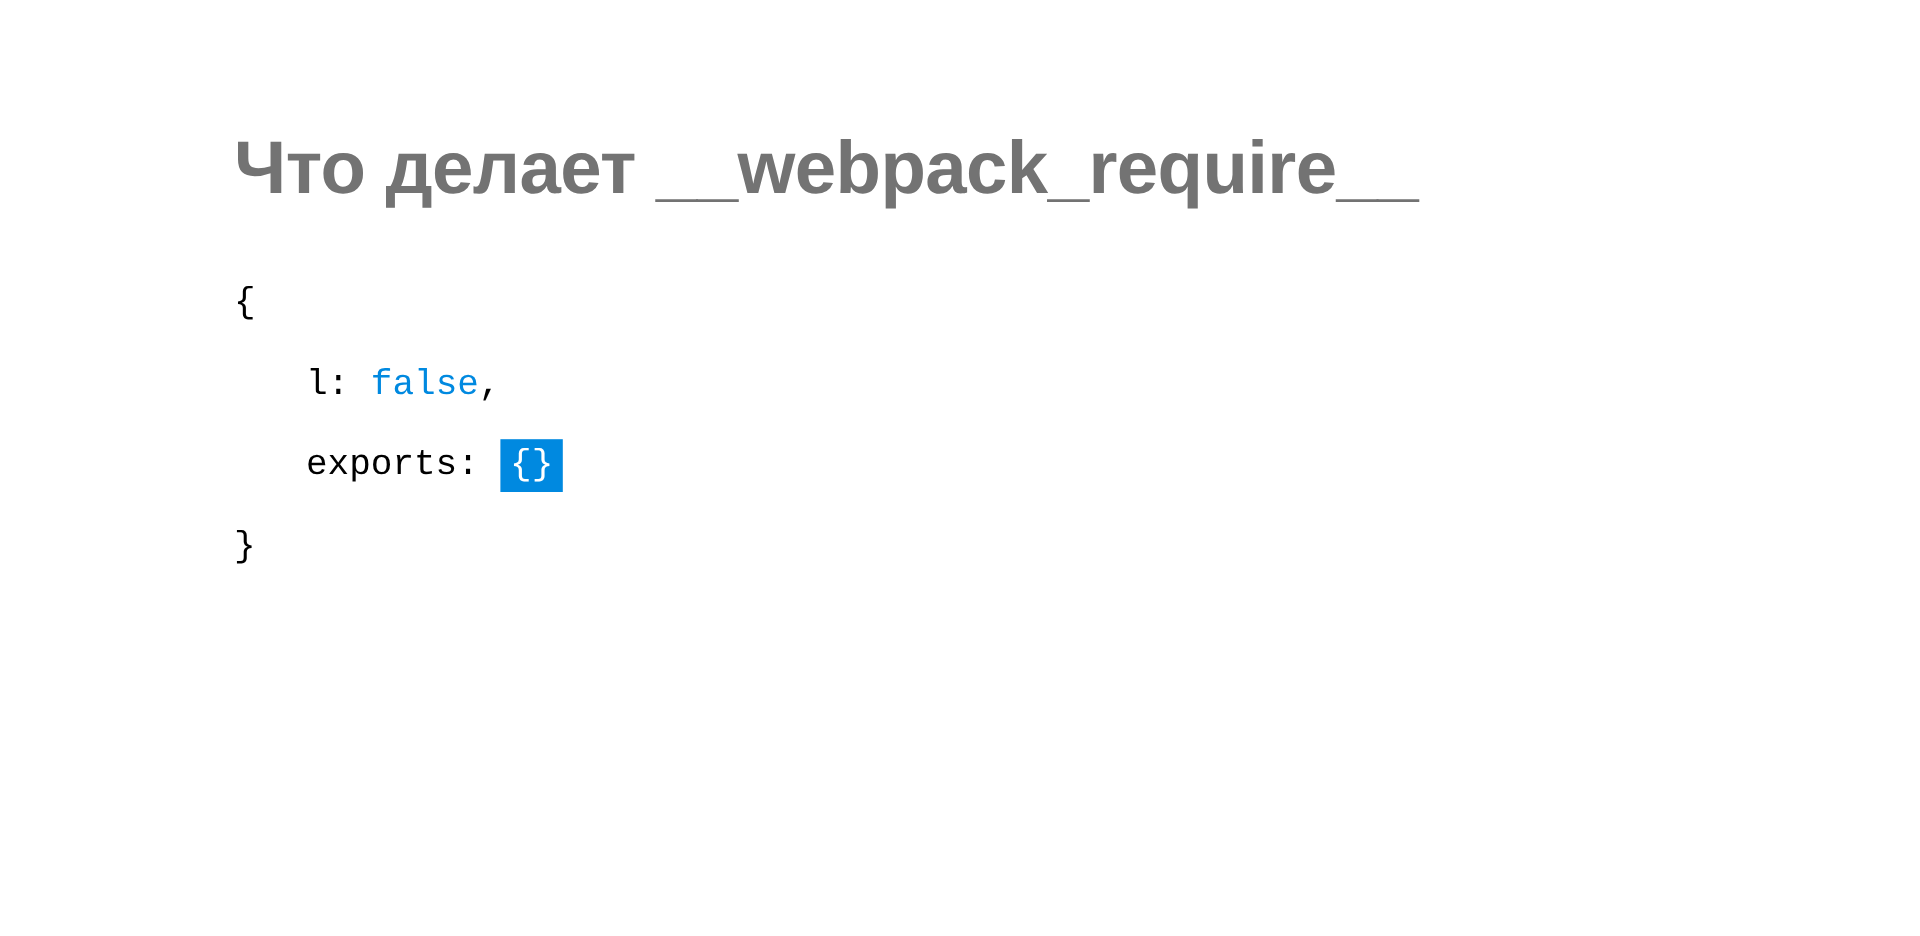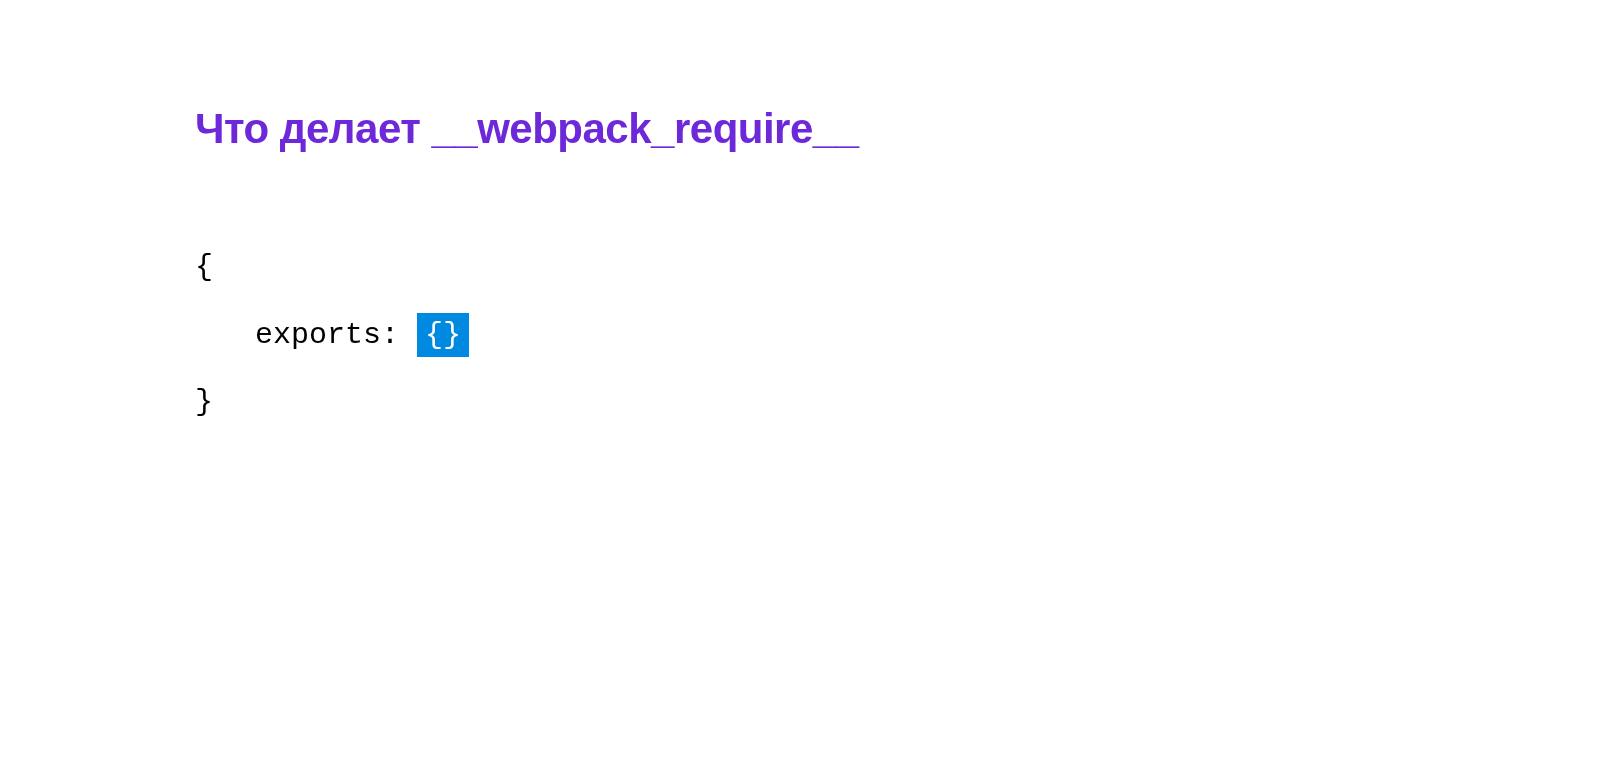--- a/index.html
+++ b/index.html
@@ -9,25 +9,25 @@
     }
     body {
       width: 1600px;
       height: 780px;
       background: #ffffff;
       font-family: -apple-system, BlinkMacSystemFont, "Segoe UI", Helvetica, Arial, sans-serif;
       padding-top: 105px;
       padding-left: 195px;
     }
     .title {
-      font-size: 42px;
+      font-size: 62px;
       font-weight: 700;
-      color: #6d28d9;
+      color: #737373;
       letter-spacing: -0.5px;
-      margin-bottom: 81px;
+      margin-bottom: 44px;
     }
     .code-block {
       font-family: "SF Mono", "Monaco", "Menlo", "Consolas", "Courier New", monospace;
       font-size: 30px;
       line-height: 2.25;
       color: #000000;
     }
     .code-line {
       white-space: pre;
     }
@@ -45,15 +45,16 @@
       line-height: 1.2;
     }
   </style>
 </head>
 <body>
 
 <h1 class="title">Что делает __webpack_require__</h1>
 
 <div class="code-block">
   <div class="code-line">{</div>
+  <div class="code-line indent"><span>l: </span><span class="keyword-false">false</span><span>,</span></div>
   <div class="code-line indent"><span>exports: </span><span class="highlight-braces">{}</span></div>
   <div class="code-line">}</div>
 </div>
 
 </body></html>

